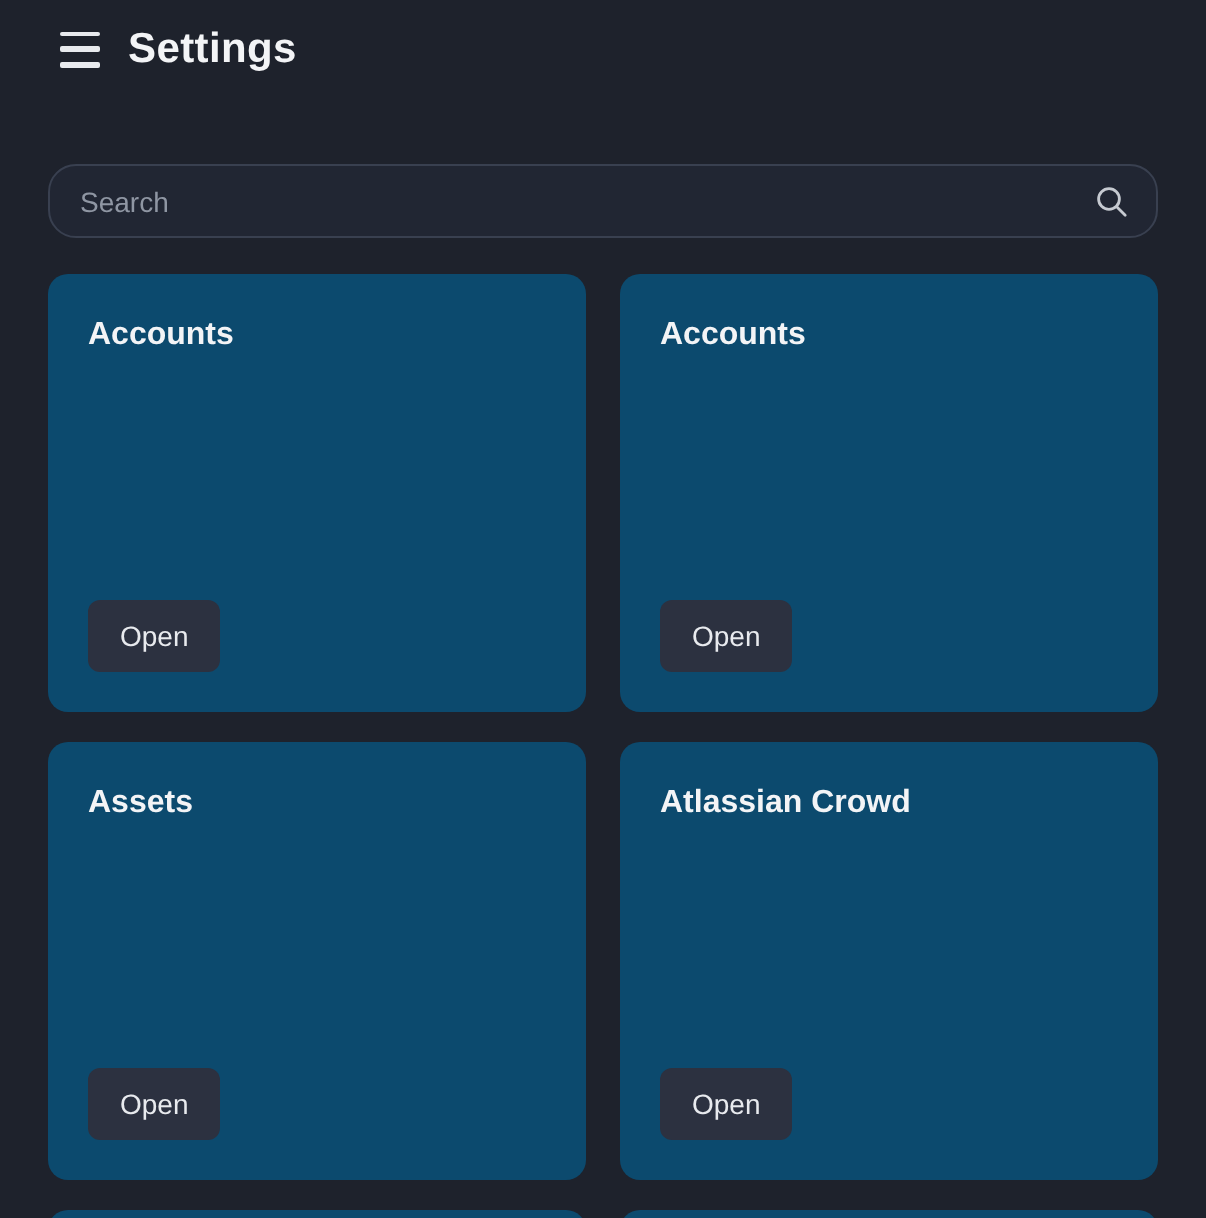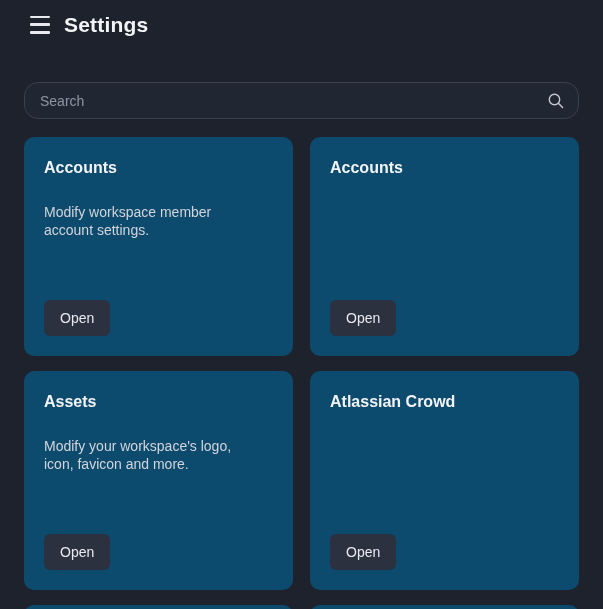--- a/index.html
+++ b/index.html
@@ -121,34 +121,30 @@
   <svg class="search-icon" viewBox="0 0 18 18" fill="none">
     <circle cx="7.5" cy="7.5" r="5.2" stroke="#c6cad1" stroke-width="1.4"></circle>
     <line x1="11.6" y1="11.6" x2="15.6" y2="15.6" stroke="#c6cad1" stroke-width="1.4" stroke-linecap="round"></line>
   </svg>
 </div>
 
 <main class="grid">
 
   <section class="card">
     <h2 class="card-title">Accounts</h2>
-    <p class="card-desc">Modify workspace member
-account settings.</p>
     <button class="open-btn">Open</button>
   </section>
 
   <section class="card">
     <h2 class="card-title">Accounts</h2>
     <button class="open-btn">Open</button>
   </section>
 
   <section class="card">
     <h2 class="card-title">Assets</h2>
-    <p class="card-desc">Modify your workspace's logo,
-icon, favicon and more.</p>
     <button class="open-btn">Open</button>
   </section>
 
   <section class="card">
     <h2 class="card-title">Atlassian Crowd</h2>
     <button class="open-btn">Open</button>
   </section>
 
   <section class="card partial"></section>
   <section class="card partial"></section>

